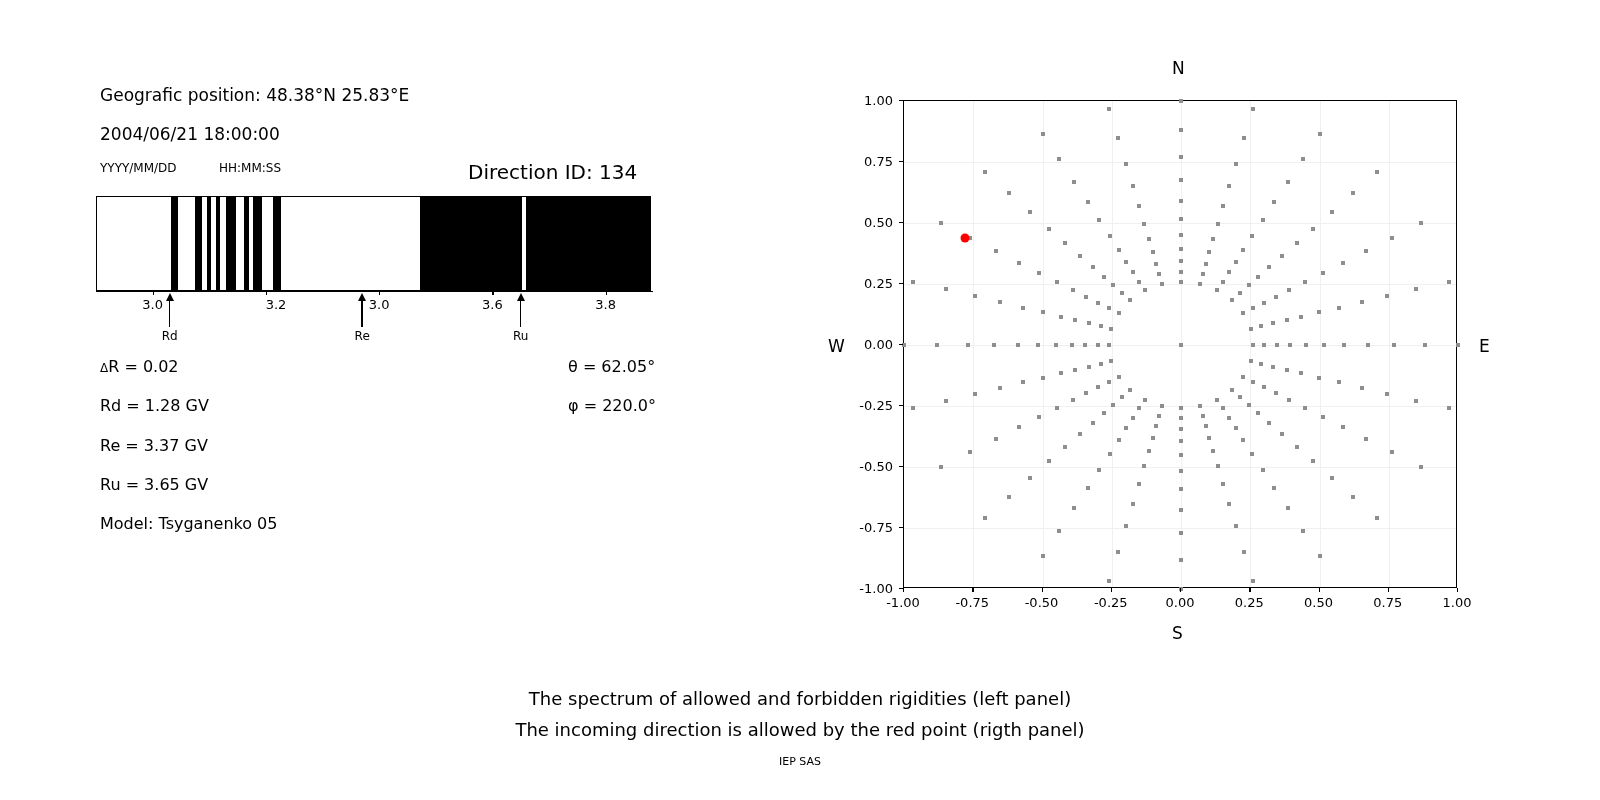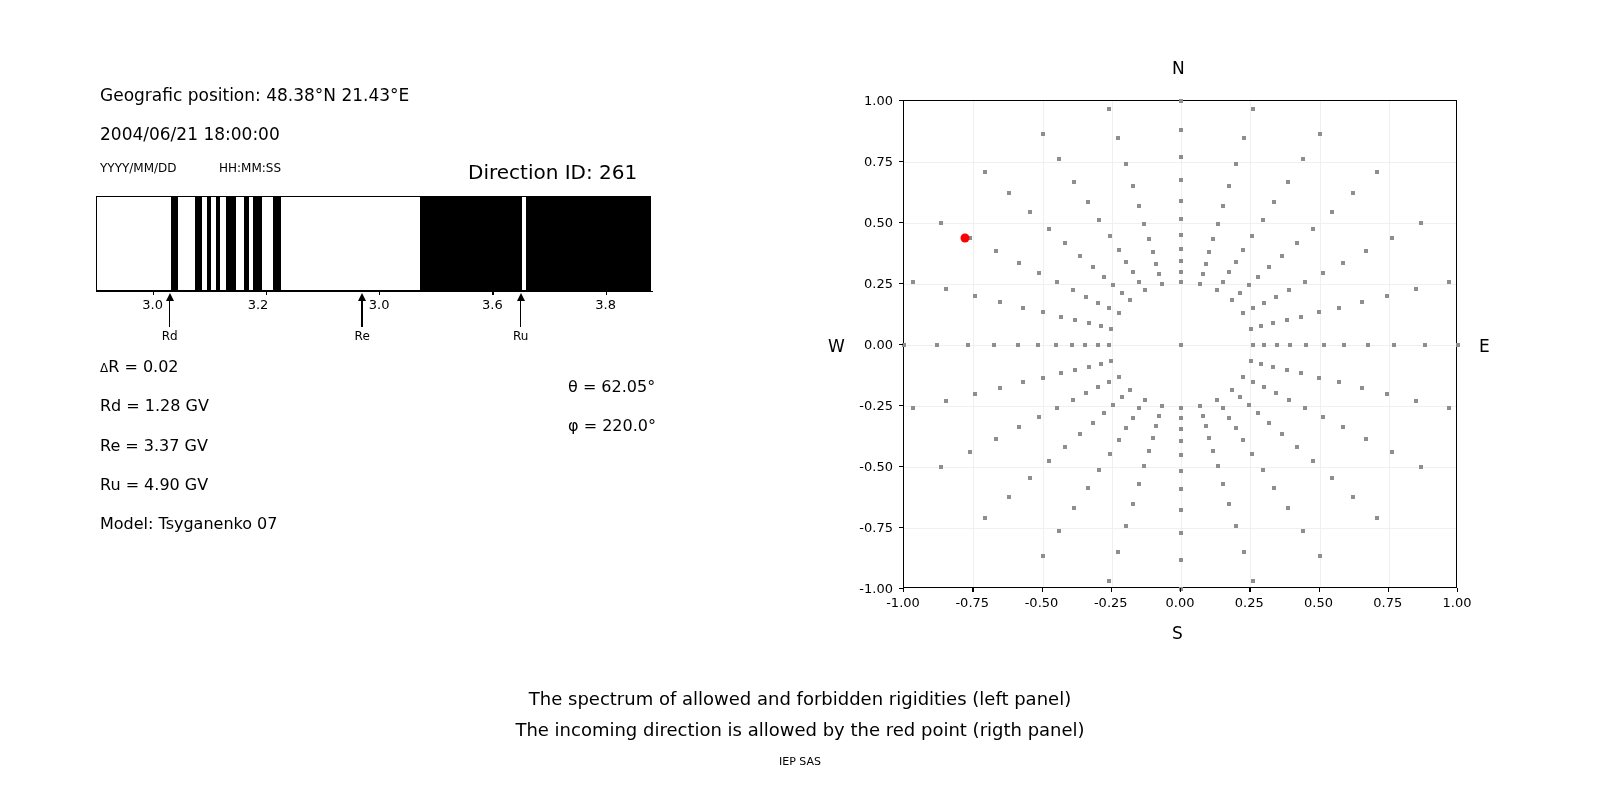--- a/index.html
+++ b/index.html
@@ -30,21 +30,21 @@
   
   .arrow{position:absolute;width:1.4px;background:#000;}
   .arrowhead{position:absolute;width:0;height:0;
              border-left:4.5px solid transparent;border-right:4.5px solid transparent;
              border-bottom:8px solid #000;transform:translateX(-50%);}
   .arrowlabel{position:absolute;font-size:12px;transform:translateX(-50%);white-space:nowrap;}
 
   
   .param{position:absolute;font-size:16px;white-space:nowrap;}
   .param-left{left:100px;}
-  .param-right{left:568px;margin-top:20px;}
+  .param-right{left:568px;}
   .delta{font-size:12px;}
 
   
   #plot-panel{left:903px;top:100px;width:554px;height:488px;}
   #plot-frame{position:absolute;left:0;top:0;width:554px;height:488px;
               border:1.3px solid #000;box-sizing:border-box;background:#fff;}
   .gridline-v{position:absolute;top:0;width:1px;height:100%;background:#f0f0f0;}
   .gridline-h{position:absolute;left:0;height:1px;width:100%;background:#f0f0f0;}
   .dot{position:absolute;width:4px;height:4px;background:#8e8e8e;
        transform:translate(-50%,-50%);}
@@ -66,68 +66,68 @@
 
   
   .caption{position:absolute;width:100%;text-align:center;font-size:18px;}
   #caption-1{top:688px;}
   #caption-2{top:719px;}
   #footer{position:absolute;width:100%;text-align:center;top:755px;font-size:11px;}
 </style>
 </head>
 <body>
 
-<div class="abs" id="geo-position">Geografic position: 48.38°N 21.43°E</div>
+<div class="abs" id="geo-position">Geografic position: 48.38°N 25.83°E</div>
 <div class="abs" id="datetime">2004/06/21 18:00:00</div>
 <div class="abs" id="fmt-date">YYYY/MM/DD</div>
 <div class="abs" id="fmt-time">HH:MM:SS</div>
-<div class="abs" id="direction-id">Direction ID: 261</div>
+<div class="abs" id="direction-id">Direction ID: 134</div>
 
 <div class="abs" id="spectrum-wrap">
   <div id="spectrum-bar">
       <div class="band" style="left: 73.6224px; width: 7.36224px; background: rgb(0, 0, 0);"></div>
       <div class="band" style="left: 97.9745px; width: 7.36224px; background: rgb(0, 0, 0);"></div>
       <div class="band" style="left: 109.867px; width: 4.53061px; background: rgb(0, 0, 0);"></div>
       <div class="band" style="left: 118.929px; width: 4.53061px; background: rgb(0, 0, 0);"></div>
       <div class="band" style="left: 129.122px; width: 9.62755px; background: rgb(0, 0, 0);"></div>
       <div class="band" style="left: 147.245px; width: 4.53061px; background: rgb(0, 0, 0);"></div>
       <div class="band" style="left: 156.306px; width: 9.06122px; background: rgb(0, 0, 0);"></div>
       <div class="band" style="left: 175.561px; width: 8.4949px; background: rgb(0, 0, 0);"></div>
       <div class="band" style="left: 322.806px; width: 101.939px; background: rgb(0, 0, 0);"></div>
       <div class="band" style="left: 429.276px; width: 125.724px; background: rgb(0, 0, 0);"></div>
     </div>
 </div>
 <div id="spectrum-axis">
   <div id="axis-line"></div>
 <div class="xtick" style="left: 56.6327px;"></div>
     <div class="xticklabel" style="left: 56.6327px;">3.0</div>
     <div class="xtick" style="left: 169.898px;"></div>
-    <div class="xticklabel" style="left: 162px;">3.2</div>
+    <div class="xticklabel" style="left: 180px;">3.2</div>
     <div class="xtick" style="left: 283.163px;"></div>
     <div class="xticklabel" style="left: 283.163px;">3.0</div>
     <div class="xtick" style="left: 396.429px;"></div>
     <div class="xticklabel" style="left: 396.429px;">3.6</div>
     <div class="xtick" style="left: 509.694px;"></div>
     <div class="xticklabel" style="left: 509.694px;">3.8</div>
     <div class="arrow" style="left: 72.9224px; top: 10px; height: 26px;"></div>
     <div class="arrowhead" style="left: 73.6224px; top: 2px;"></div>
     <div class="arrowlabel" style="left: 73.6224px; top: 38px;">Rd</div>
     <div class="arrow" style="left: 265.473px; top: 10px; height: 26px;"></div>
     <div class="arrowhead" style="left: 266.173px; top: 2px;"></div>
     <div class="arrowlabel" style="left: 266.173px; top: 38px;">Re</div>
     <div class="arrow" style="left: 424.045px; top: 10px; height: 26px;"></div>
     <div class="arrowhead" style="left: 424.745px; top: 2px;"></div>
     <div class="arrowlabel" style="left: 424.745px; top: 38px;">Ru</div>
   </div>
 
 <div class="param param-left" style="top:357px;"><span class="delta">Δ</span><span>R = 0.02</span></div>
 <div class="param param-left" style="top:396px;">Rd = 1.28 GV</div>
 <div class="param param-left" style="top:436px;">Re = 3.37 GV</div>
-<div class="param param-left" style="top:475px;">Ru = 4.90 GV</div>
-<div class="param param-left" style="top:514px;">Model: Tsyganenko 07</div>
+<div class="param param-left" style="top:475px;">Ru = 3.65 GV</div>
+<div class="param param-left" style="top:514px;">Model: Tsyganenko 05</div>
 <div class="param param-right" style="top:357px;">θ = 62.05°</div>
 <div class="param param-right" style="top:396px;">φ = 220.0°</div>
 
 <div class="abs" id="plot-panel">
   <div id="plot-frame">
       <div class="gridline-v" style="left: 69.25px;"></div>
       <div class="gridline-v" style="left: 138.5px;"></div>
       <div class="gridline-v" style="left: 207.75px;"></div>
       <div class="gridline-v" style="left: 277px;"></div>
       <div class="gridline-v" style="left: 346.25px;"></div>

